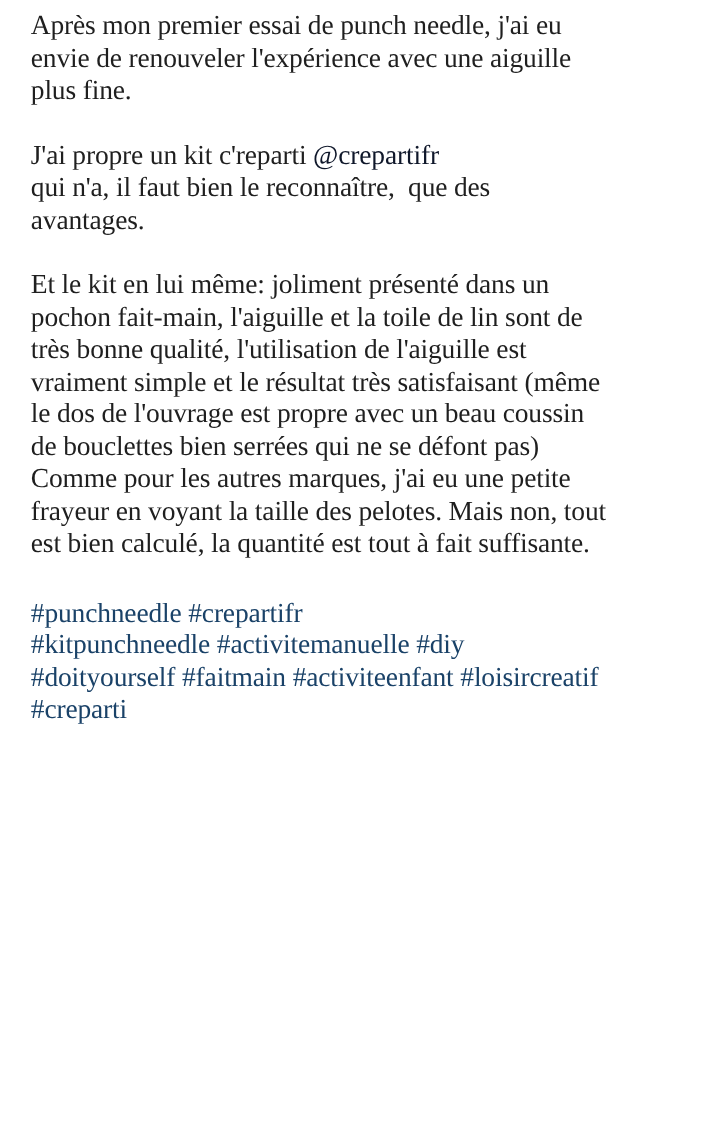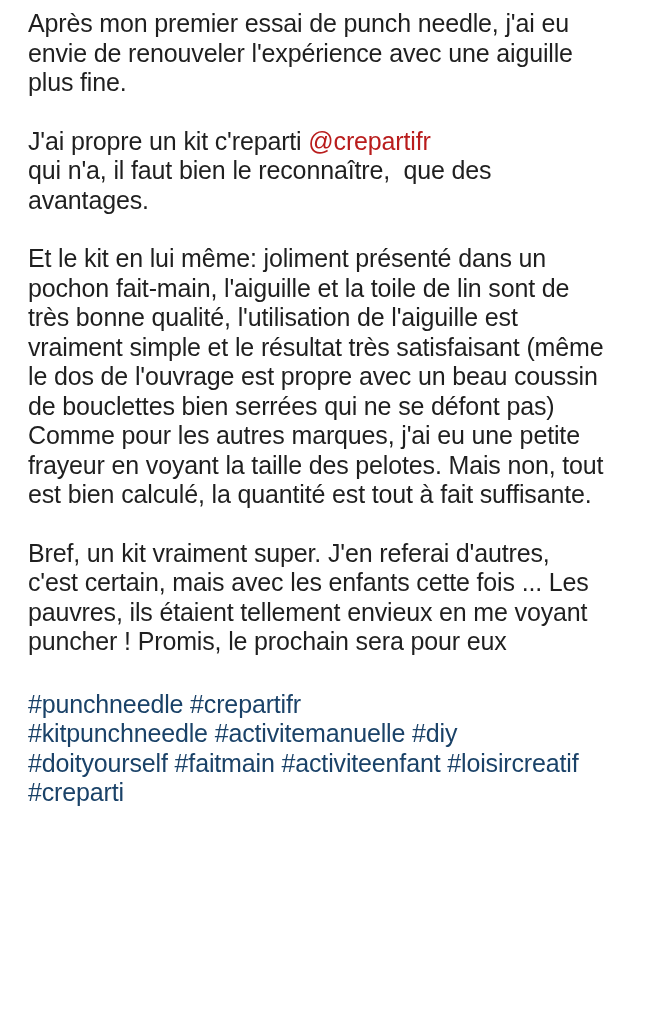--- a/index.html
+++ b/index.html
@@ -10,36 +10,36 @@
   body {
     width: 657px;
     height: 1024px;
     overflow: hidden;
   }
   .caption {
     box-sizing: border-box;
     width: 657px;
     height: 1024px;
     padding: 9px 14px 0 28px;
-    font-family: Liberation Sans, sans-serif;
+    font-family: Liberation Serif, serif;
     font-size: 25px;
     line-height: 29.5px;
     letter-spacing: -0.15px;
     color: #1f1f1f;
     background: #ffffff;
   }
   .para {
     margin: 29px 0 0 0;
     white-space: pre-wrap;
   }
   .para:first-child {
     margin-top: 0;
   }
   .mention {
-    color: #b91c1c;
+    color: #0f172a;
     cursor: pointer;
   }
   .hashtags {
     margin-top: 33px;
     white-space: normal;
     color: #1a4268;
   }
   .tag {
     color: #1a4268;
     cursor: pointer;
@@ -62,21 +62,17 @@
   <p class="para">Et le kit en lui même: joliment présenté dans un
 pochon fait-main, l'aiguille et la toile de lin sont de
 très bonne qualité, l'utilisation de l'aiguille est
 vraiment simple et le résultat très satisfaisant (même
 le dos de l'ouvrage est propre avec un beau coussin
 de bouclettes bien serrées qui ne se défont pas)
 Comme pour les autres marques, j'ai eu une petite
 frayeur en voyant la taille des pelotes. Mais non, tout
 est bien calculé, la quantité est tout à fait suffisante.</p>
 
-  <p class="para">Bref, un kit vraiment super. J'en referai d'autres,
-c'est certain, mais avec les enfants cette fois ... Les
-pauvres, ils étaient tellement envieux en me voyant
-puncher ! Promis, le prochain sera pour eux</p>
 
 
   <p class="para hashtags"><span class="tag">#punchneedle</span> <span class="tag">#crepartifr</span><br><span class="tag">#kitpunchneedle</span> <span class="tag">#activitemanuelle</span> <span class="tag">#diy</span><br><span class="tag">#doityourself</span> <span class="tag">#faitmain</span> <span class="tag">#activiteenfant</span> <span class="tag">#loisircreatif</span><br><span class="tag">#creparti</span></p>
 
 </main>
 
 </body></html>

